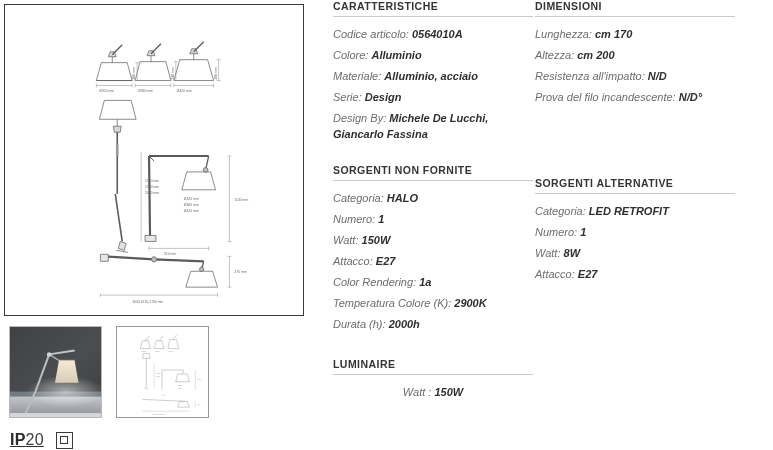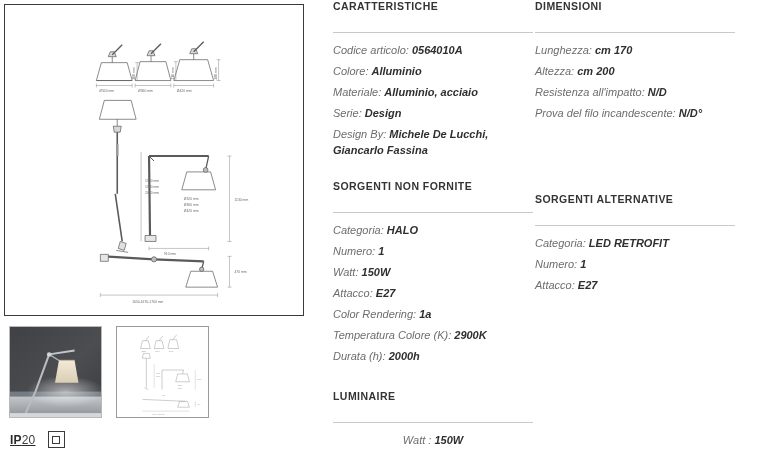--- a/index.html
+++ b/index.html
@@ -57,21 +57,21 @@
 
   #ip-row {
     position: absolute;
     left: 6px;
     top: 427px;
     display: flex;
     align-items: center;
     gap: 12px;
   }
   #ip-rating {
-    font-size: 12px;
+    font-size: 16px;
     color: #2b2b2b;
     letter-spacing: .2px;
     white-space: nowrap;
     text-decoration: underline;
   }
   #ip-rating .ip-prefix { font-weight: bold; }
   #ip-rating .ip-num { font-weight: normal; color: #3d3d3d; }
   #class-ii-icon {
     width: 17px;
     height: 17px;
@@ -93,21 +93,21 @@
   .spec-col { position: absolute; }
   #col-mid { left: 333px; top: 0; width: 200px; }
   #col-right { left: 535px; top: 0; width: 200px; }
 
   .spec-block { margin-bottom: 0; }
   .block-title {
     font-size: 10.5px;
     font-weight: bold;
     color: #343434;
     letter-spacing: .45px;
-    padding-bottom: 20px;
+    padding-bottom: 4px;
     border-bottom: 1px solid #c9c9c9;
     margin: 0 0 9px 0;
     white-space: nowrap;
   }
   .spec-line {
     font-size: 11px;
     line-height: 16px;
     color: #6d6d6d;
     margin: 0 0 5px 0;
     font-style: italic;
@@ -341,16 +341,17 @@
     <p class="spec-line"><span>Lunghezza:</span> <span class="v">cm 170</span></p>
     <p class="spec-line"><span>Altezza:</span> <span class="v">cm 200</span></p>
     <p class="spec-line"><span>Resistenza all'impatto:</span> <span class="v">N/D</span></p>
     <p class="spec-line"><span>Prova del filo incandescente:</span> <span class="v">N/D°</span></p>
   </div>
 
   <div class="spec-block">
     <div class="block-title">SORGENTI ALTERNATIVE</div>
     <p class="spec-line"><span>Categoria:</span> <span class="v">LED RETROFIT</span></p>
     <p class="spec-line"><span>Numero:</span> <span class="v">1</span></p>
+    <p class="spec-line"><span>Watt:</span> <span class="v">8W</span></p>
     <p class="spec-line"><span>Attacco:</span> <span class="v">E27</span></p>
   </div>
 
 </div>
 
 </body></html>

